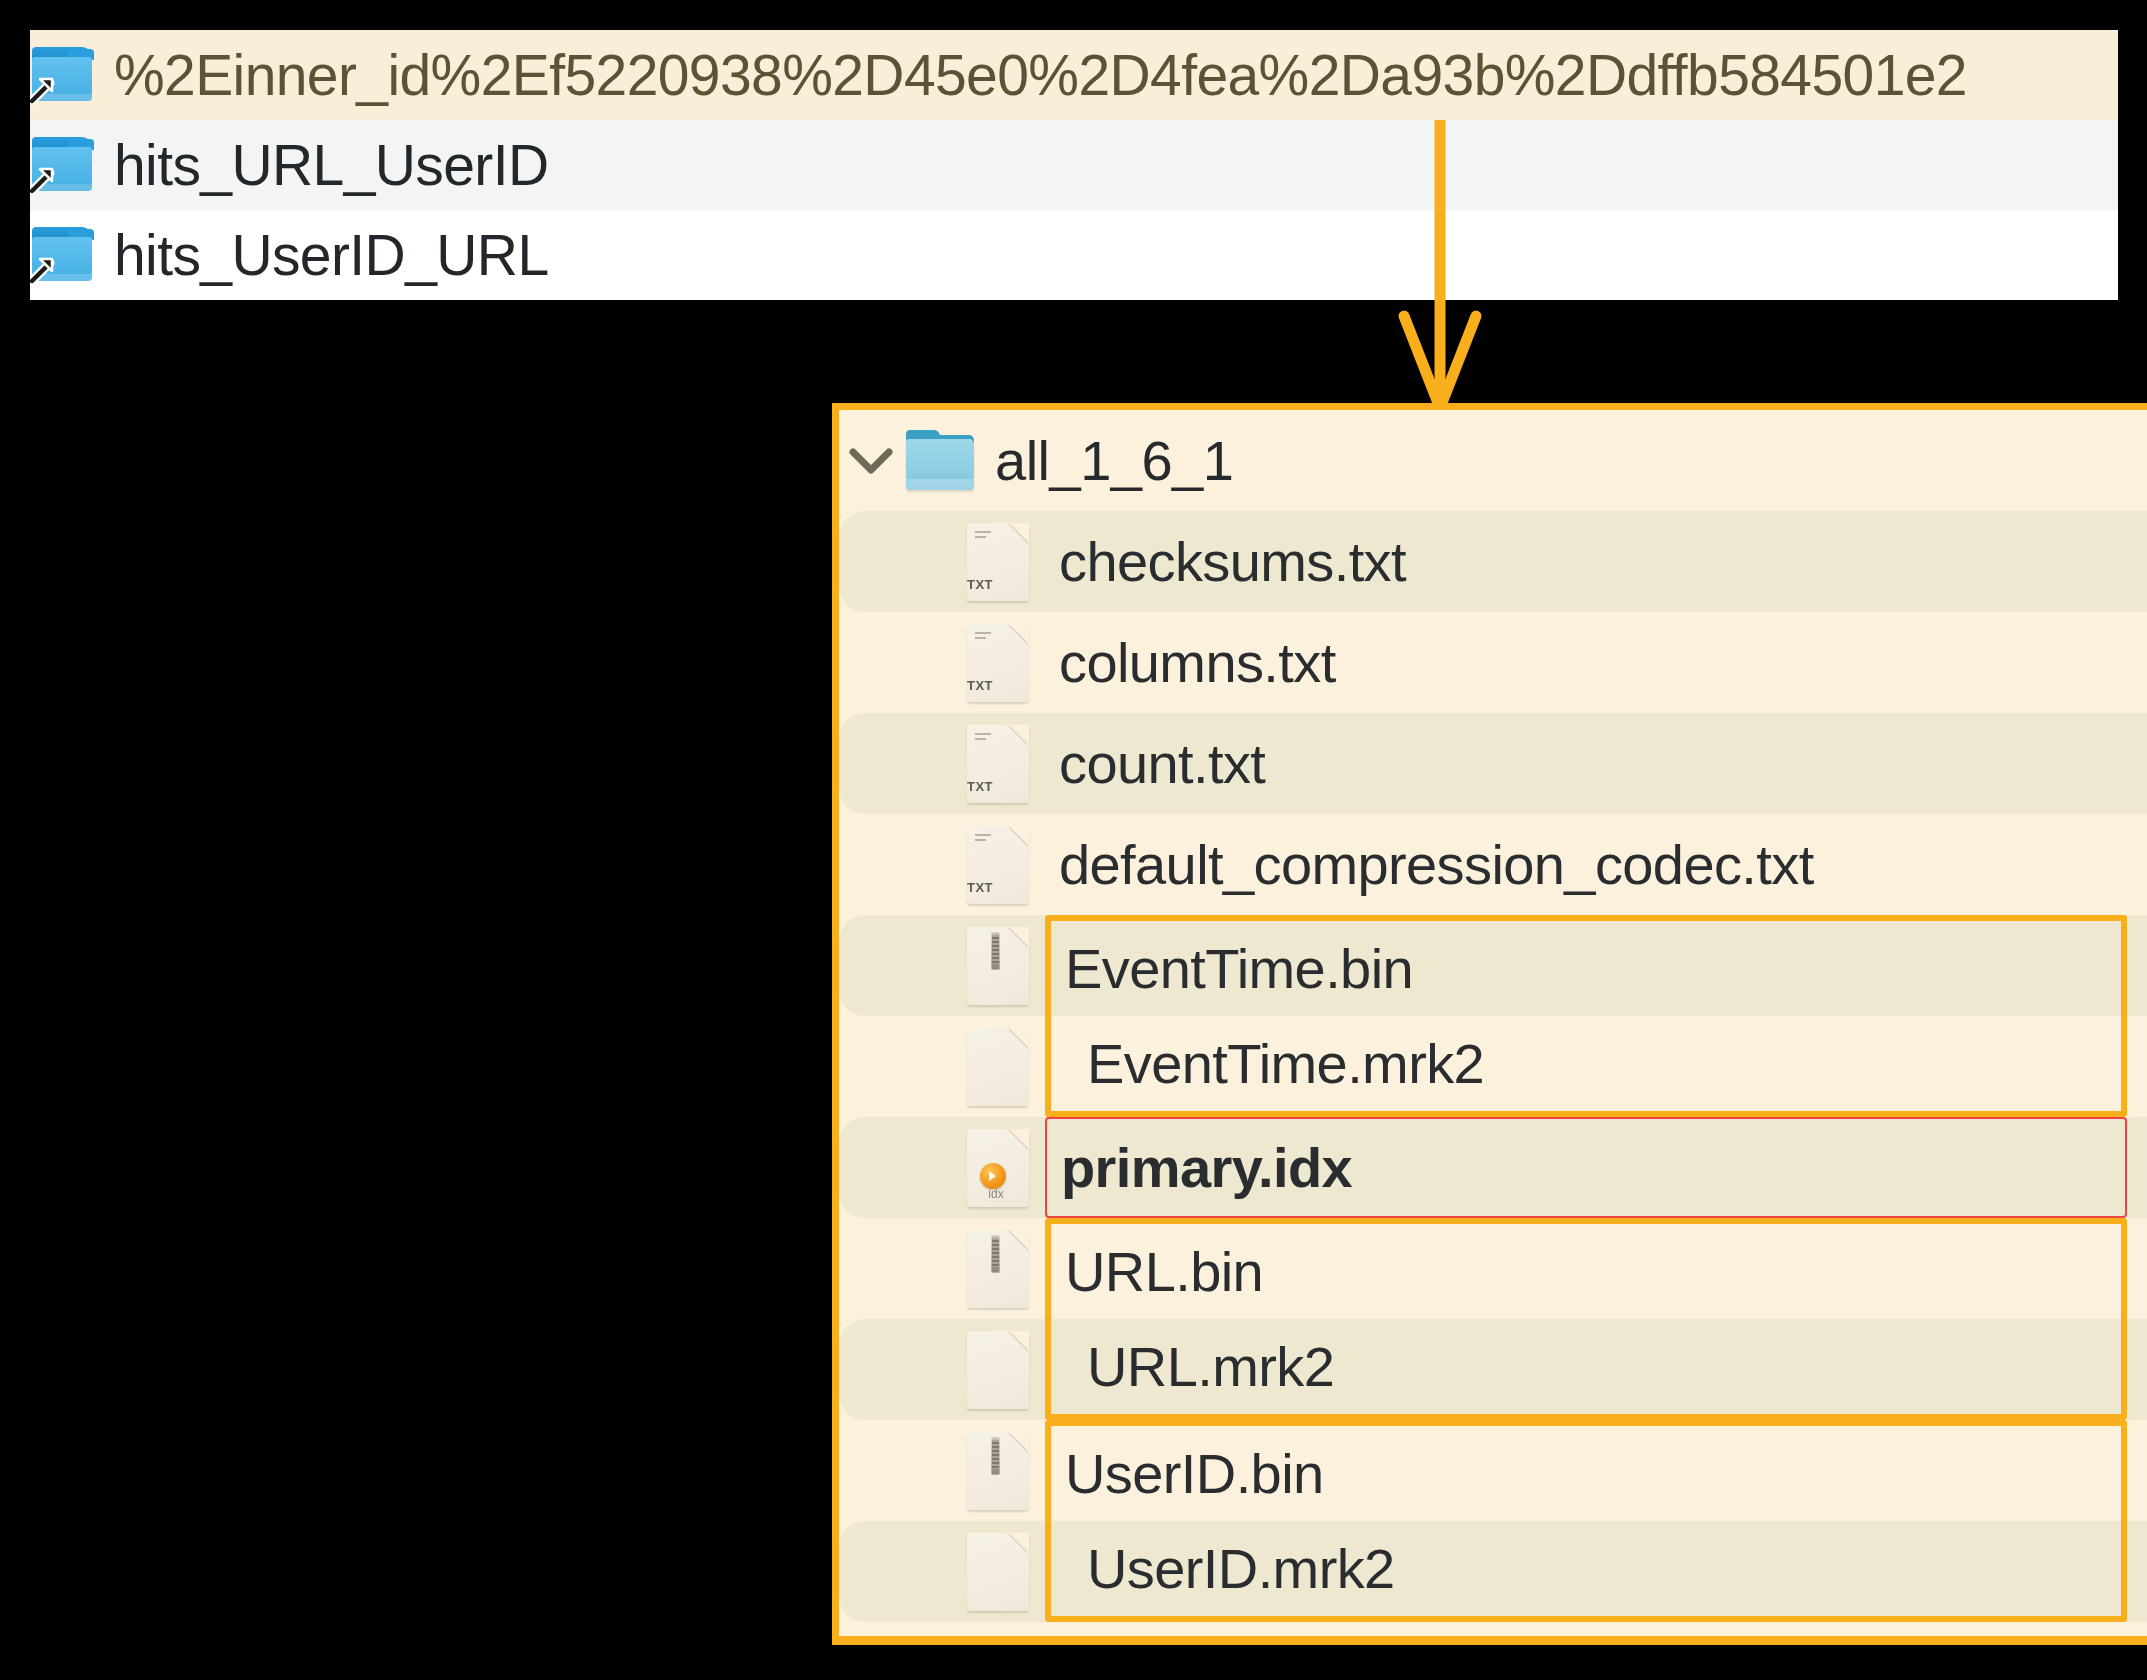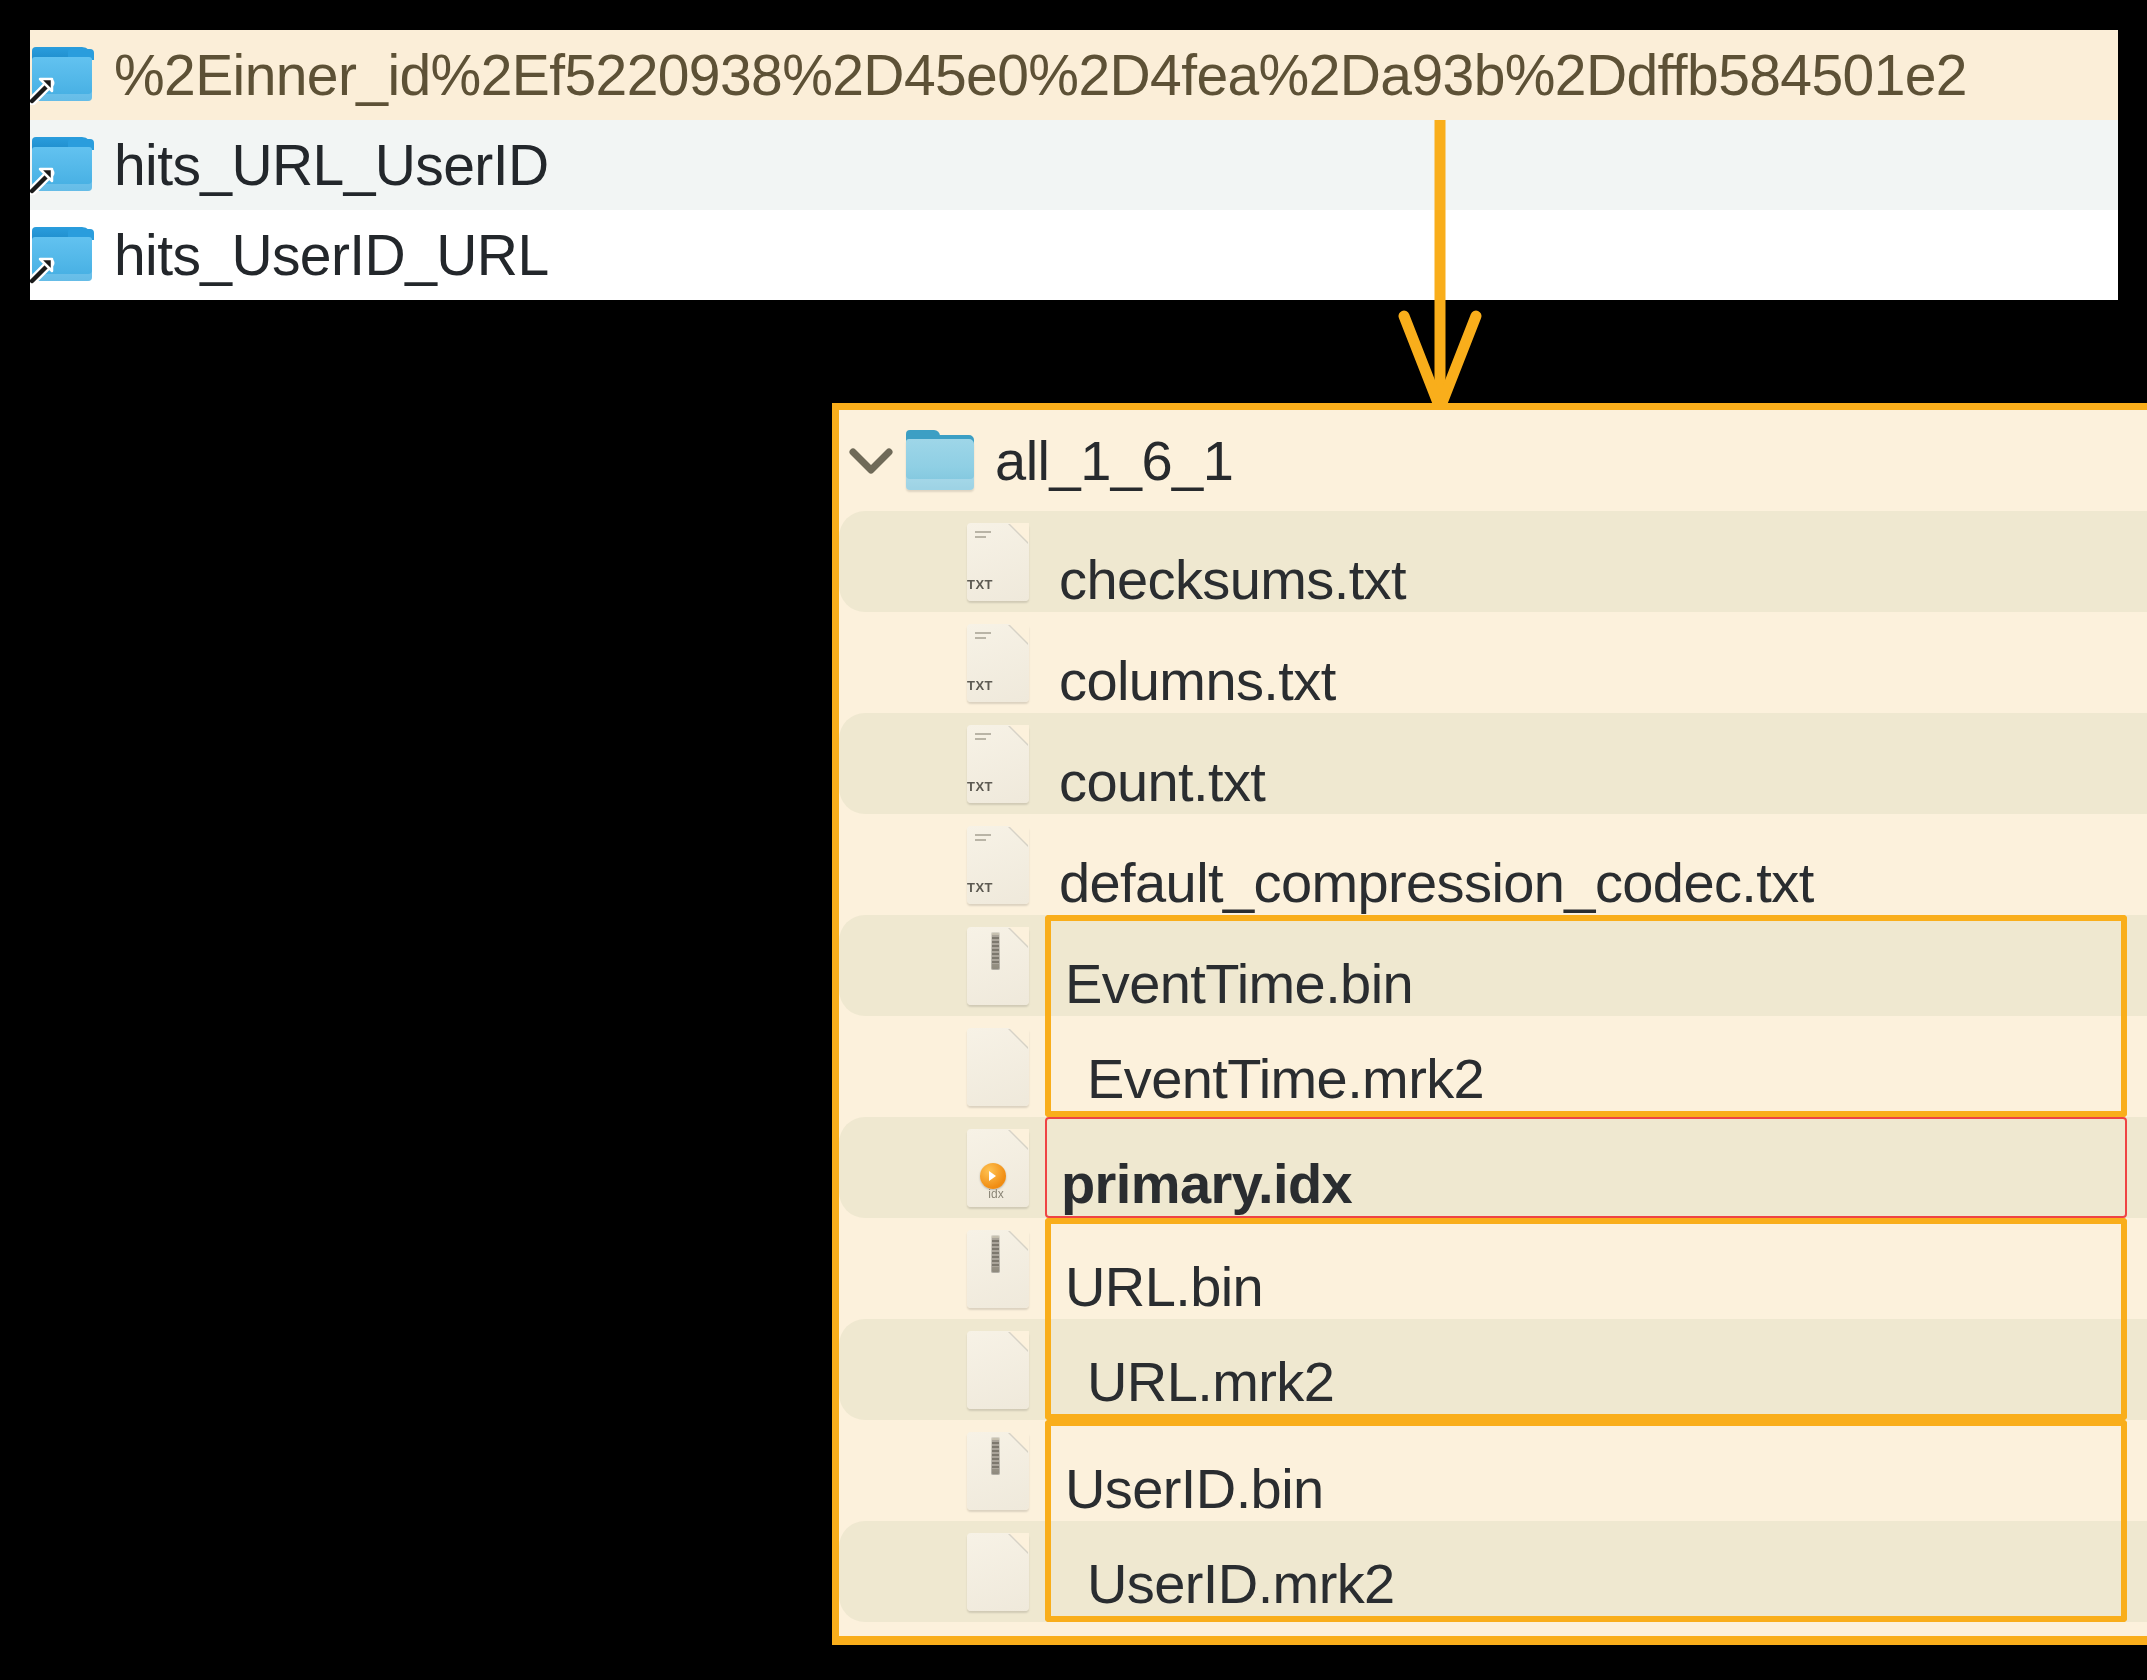--- a/index.html
+++ b/index.html
@@ -168,21 +168,21 @@
   }
   .file-ico .sub {
     position:absolute; left:0; right:4px; bottom:6px;
     text-align:center; font-size:12px; color:#8a8576;
   }
 
   .file-name {
     font-size: 56px; color: #2a2d30; letter-spacing: -0.6px; white-space: nowrap;
   }
   .name-box {
-    display: flex; align-items: flex-end;
+    display: flex; align-items: center;
     flex: 1 1 auto;
     height: 101px;
     padding-left: 14px;
     margin-right: 24px;
   }
   .name-box.hl-top    { border: 6px solid #f9ae1b; border-bottom: none; border-radius: 4px 4px 0 0; }
   .name-box.hl-bot    { border: 6px solid #f9ae1b; border-top: none;    border-radius: 0 0 4px 4px; padding-left: 36px; }
   .name-box.hl-solo   { border: 2px solid #ef4444; border-radius: 4px; font-weight: bold; }
 </style>
 </head>

